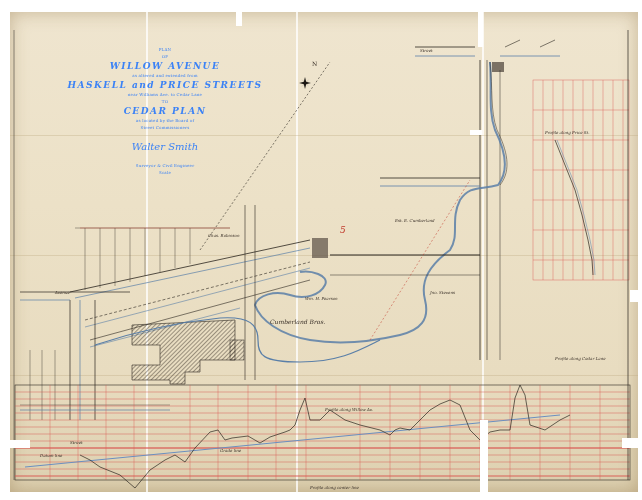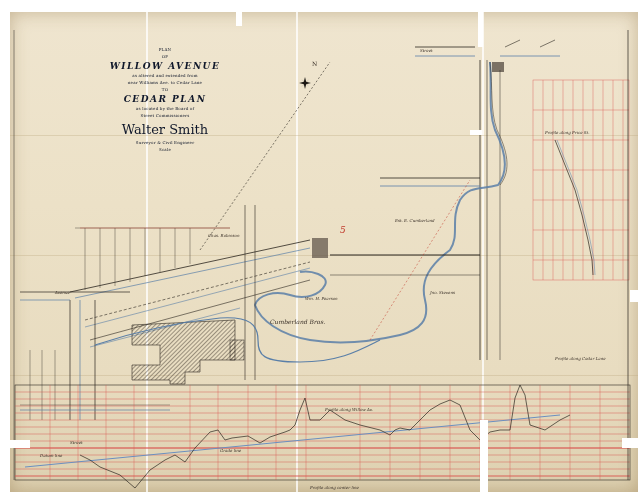--- a/index.html
+++ b/index.html
@@ -3,25 +3,25 @@
 <meta charset="utf-8">
 <style>
   html,body{margin:0;padding:0;background:#ffffff;}
   body{width:642px;height:500px;overflow:hidden;position:relative;font-family:"DejaVu Serif",serif;}
   #sheet{position:absolute;left:0;top:0;width:642px;height:500px;}
   .paper{position:absolute;left:10px;top:12px;width:628px;height:480px;
     background:linear-gradient(180deg,#efe5cf 0%,#ece1c7 40%,#e8dcc0 75%,#ddd0b0 100%);
     box-shadow:inset 0 0 18px rgba(120,90,40,0.35);}
   .fold-v{position:absolute;width:2px;background:rgba(255,255,255,0.75);}
   .fold-h{position:absolute;height:1px;background:rgba(190,170,130,0.35);}
-  .title-block{position:absolute;left:60px;top:45px;width:210px;text-align:center;color:#0f172a;}
+  .title-block{position:absolute;left:60px;top:45px;width:210px;text-align:center;color:#3b82f6;}
   .t-line{display:block;line-height:1;white-space:nowrap;}
   .t-small{font-size:4px;letter-spacing:0.2px;margin:3px 0;}
   .t-big{font-size:9px;font-weight:bold;font-style:italic;letter-spacing:1.5px;margin:3px 0;}
-  .t-sig{font-size:13px;font-family:"DejaVu Serif",serif;margin:5px 0;}
+  .t-sig{font-size:10px;font-style:italic;font-family:"DejaVu Serif",serif;margin:12px 0;}
   .label{position:absolute;font-size:4px;color:#3a3028;white-space:nowrap;font-style:italic;}
   .label-red{color:#c0392b;}
   .label-big{font-size:6px;}
   svg{position:absolute;left:0;top:0;}
   .tear{position:absolute;background:#ffffff;}
 </style>
 </head>
 <body>
 
 <div id="sheet">
@@ -184,20 +184,21 @@
 
     <line x1="628" y1="30" x2="628" y2="480" stroke="#2b2620" stroke-width="0.7"></line>
     <line x1="14" y1="30" x2="14" y2="480" stroke="#2b2620" stroke-width="0.5"></line>
   </svg>
 
   <div class="title-block">
     <span class="t-line t-small">PLAN</span>
     <span class="t-line t-small">OF</span>
     <span class="t-line t-big">WILLOW AVENUE</span>
     <span class="t-line t-small">as altered and extended from</span>
+    <span class="t-line t-big">HASKELL and PRICE STREETS</span>
     <span class="t-line t-small">near Williams Ave. to Cedar Lane</span>
     <span class="t-line t-small">TO</span>
     <span class="t-line t-big">CEDAR PLAN</span>
     <span class="t-line t-small">as located by the Board of</span>
     <span class="t-line t-small">Street Commissioners</span>
     <span class="t-line t-sig">Walter Smith</span>
     <span class="t-line t-small">Surveyor &amp; Civil Engineer</span>
     <span class="t-line t-small">Scale</span>
   </div>
 

